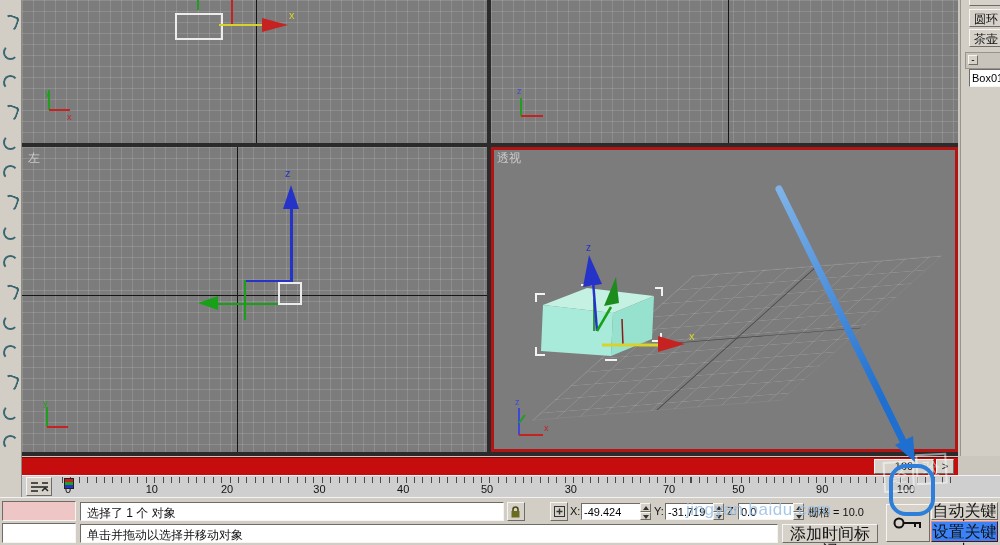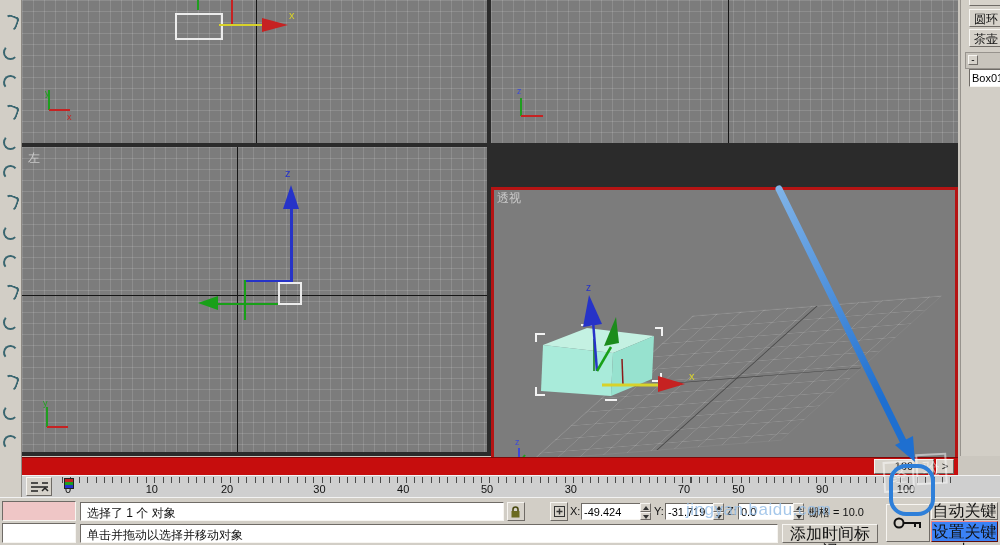--- a/index.html
+++ b/index.html
@@ -12,21 +12,21 @@
   .white{background:#fff;}
   
   .vparea{position:absolute;left:22px;top:0;width:936px;height:456px;background:#2B2B2B;}
   .vp{position:absolute;background-color:#7C7C7C;overflow:hidden;
       background-image:linear-gradient(rgba(255,255,255,.13) 1px,transparent 1px),
                        linear-gradient(90deg,rgba(255,255,255,.13) 1px,transparent 1px);
       background-size:11px 11px;}
   .vplabel{position:absolute;left:6px;top:3px;color:#C9C9C9;font-size:12px;z-index:5;}
   .axv{position:absolute;top:0;width:1px;height:100%;background:#161616;}
   .axh{position:absolute;left:0;height:1px;width:100%;background:#161616;}
-  .persp-active{outline:3px solid #B51414;outline-offset:-3px;margin-top:40px;}
+  .persp-active{outline:3px solid #B51414;outline-offset:-3px;}
   .pgrid{position:absolute;left:45px;top:-10px;width:400px;height:400px;
          background-image:linear-gradient(rgba(255,255,255,.15) 1px,transparent 1px),
                           linear-gradient(90deg,rgba(255,255,255,.15) 1px,transparent 1px);
          background-size:38px 38px;border:1px solid rgba(255,255,255,.10);
          transform:matrix(0.62,-0.05,-0.40,0.36,0,0);}
   .pgrid .cl-h{position:absolute;left:0;top:199px;width:400px;height:2px;background:#454545;}
   .pgrid .cl-v{position:absolute;left:199px;top:0;width:2px;height:400px;background:#454545;}
   
   .tbar{position:absolute;left:0;top:0;width:21px;height:497px;background:#D2CEC6;border-right:1px solid #8D8983;}
   .tico{display:block;width:11px;height:11px;border:2px solid #3A6670;border-radius:50%;
@@ -189,21 +189,21 @@
     </div>
     <div class="ticks"></div>
     <div>
         <span class="t" style="left: 46px;">0</span>
         <span class="t" style="left: 129.8px;">10</span>
         <span class="t" style="left: 205px;">20</span>
         <span class="t" style="left: 297.4px;">30</span>
         <span class="t" style="left: 381.2px;">40</span>
         <span class="t" style="left: 465px;">50</span>
         <span class="t" style="left: 548.8px;">30</span>
-        <span class="t" style="left: 662px;">70</span>
+        <span class="t" style="left: 647px;">70</span>
         <span class="t" style="left: 716.4px;">50</span>
         <span class="t" style="left: 800.2px;">90</span>
         <span class="t" style="left: 884px;">100</span>
       </div>
     <div class="abs" style="left:42px;top:2px;width:8px;height:9px;background:linear-gradient(#C62222 0 33%,#1F9E1F 33% 66%,#2633C8 66% 100%);border:1px solid #222;"></div>
   </div>
 
   <div class="sbar">
     <div class="f abs" style="left:2px;top:3px;width:74px;height:20px;background:#EFC6C6;"></div>
     <div class="f abs white" style="left:2px;top:25px;width:74px;height:20px;"></div>

